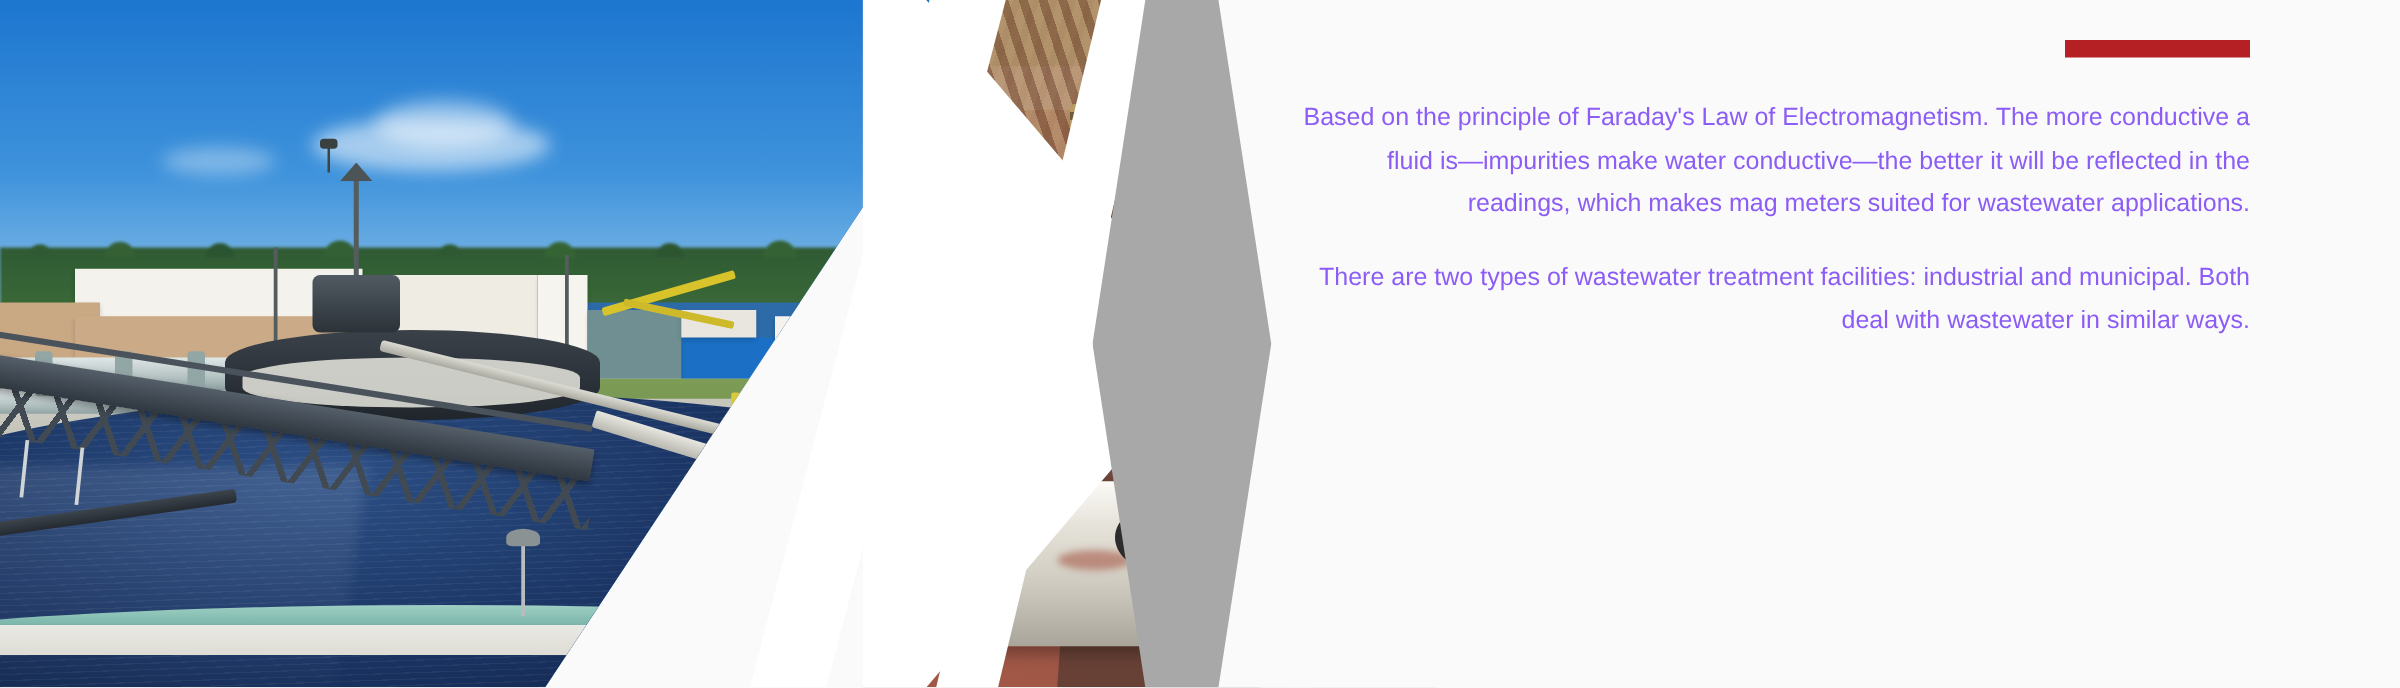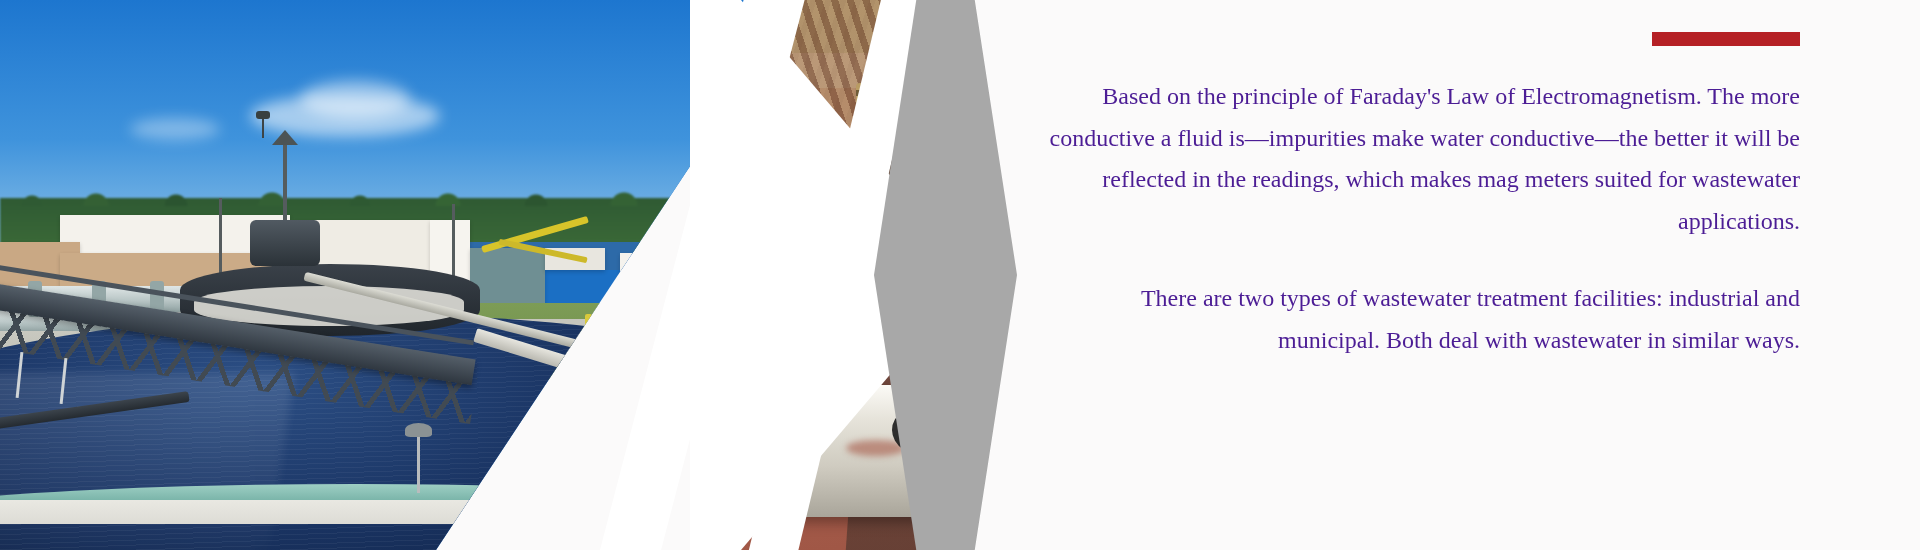--- a/index.html
+++ b/index.html
@@ -360,27 +360,26 @@
     letter-spacing:-0.5px;
     line-height:1.15;
   }
   .accent-bar {
     display:inline-block;
     width:148px; height:14px;
     background:#b52025;
     margin-top:32px;
   }
   .para {
-    font-size:24px;
+    font-size:20px;
     line-height:1.73;
-    color:#4c1d95;
+    color:#8b5cf6;
     margin-top:26px;
-    font-family:Liberation Serif, serif;
-  }
-  .para + .para { margin-top:36px; }
+  }
+  .para + .para { margin-top:24px; }
 </style>
 </head>
 <body>
 
 <div class="hero">
 
   <div class="media-zone">
 
     <div class="photo photo-plant">
       <div class="plant-scene">

